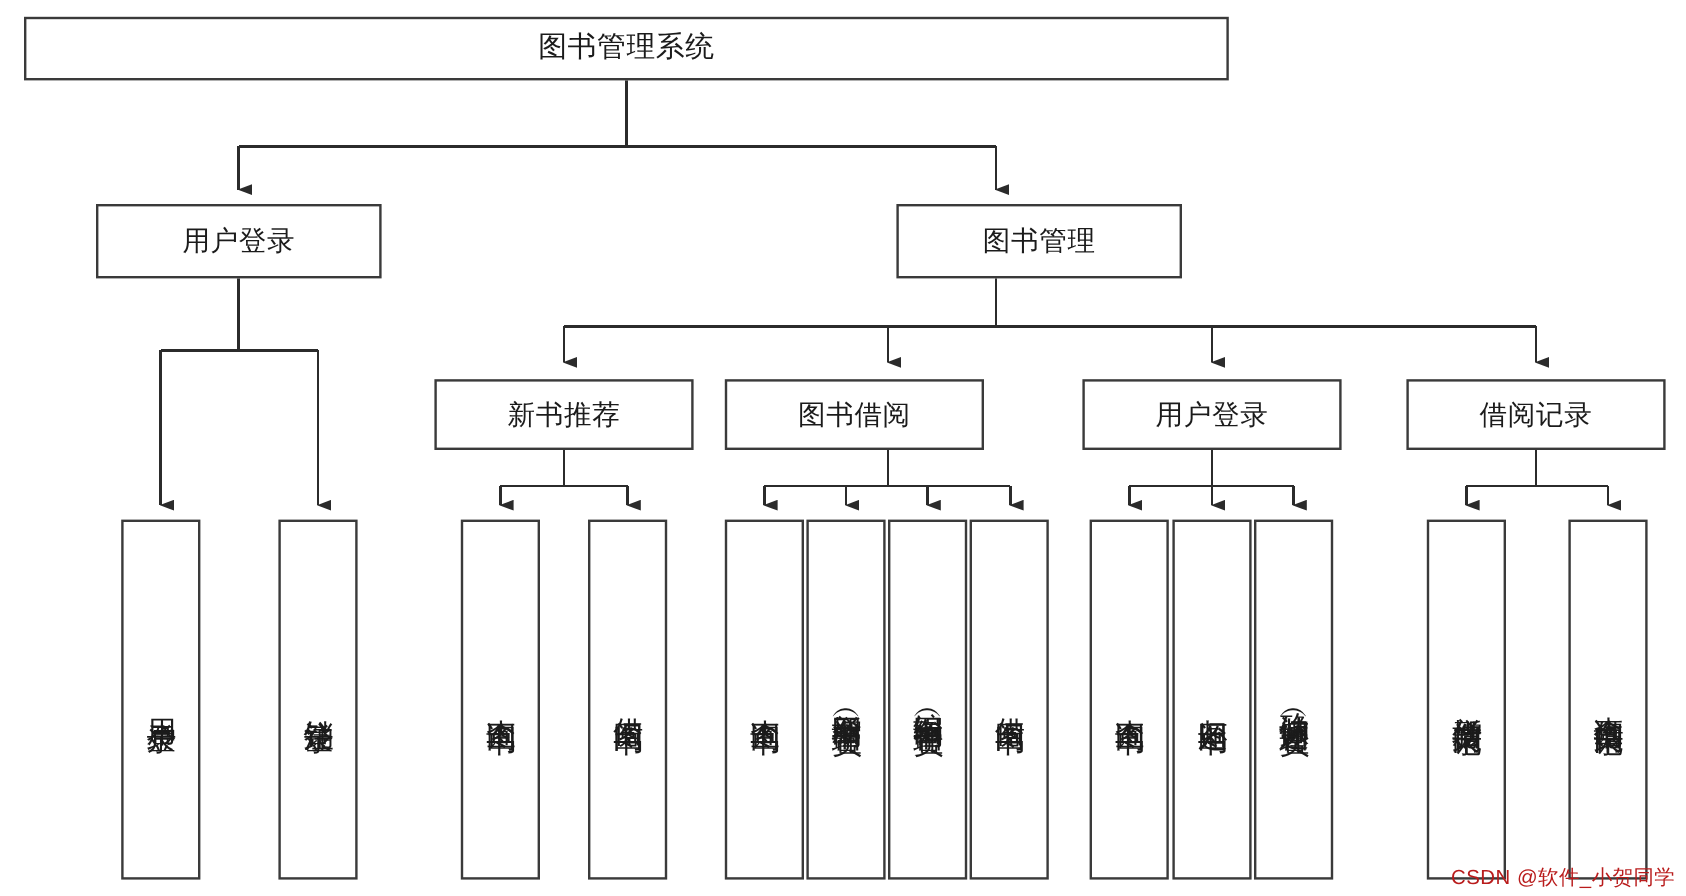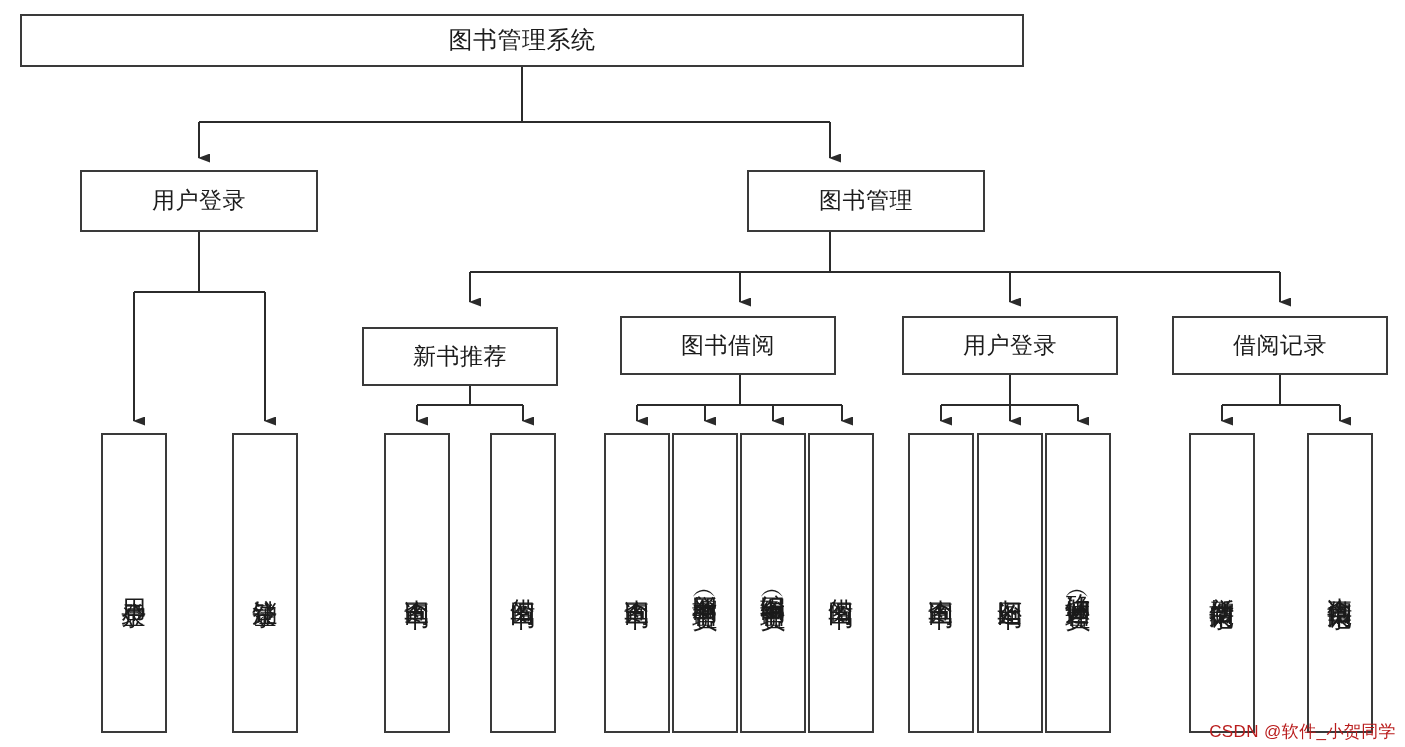--- a/index.html
+++ b/index.html
@@ -118,24 +118,24 @@
     <span class="lbl">图书管理系统</span>
   </div>
 
   <div class="node h-node" style="left:80px;top:170px;width:238px;height:62px;">
     <span class="lbl">用户登录</span>
   </div>
   <div class="node h-node" style="left:747px;top:170px;width:238px;height:62px;">
     <span class="lbl">图书管理</span>
   </div>
 
-  <div class="node h-node" style="left:362px;top:316px;width:196px;height:59px;margin-top:11px;">
+  <div class="node h-node" style="left:362px;top:316px;width:216px;height:59px;">
     <span class="lbl">新书推荐</span>
   </div>
-  <div class="node h-node" style="left:620px;top:316px;width:216px;height:59px;">
+  <div class="node h-node" style="left:604px;top:316px;width:216px;height:59px;">
     <span class="lbl">图书借阅</span>
   </div>
   <div class="node h-node" style="left:902px;top:316px;width:216px;height:59px;">
     <span class="lbl">用户登录</span>
   </div>
   <div class="node h-node" style="left:1172px;top:316px;width:216px;height:59px;">
     <span class="lbl">借阅记录</span>
   </div>
 
   <div class="node v-node" style="left:101px;top:433px;width:66px;height:300px;">

